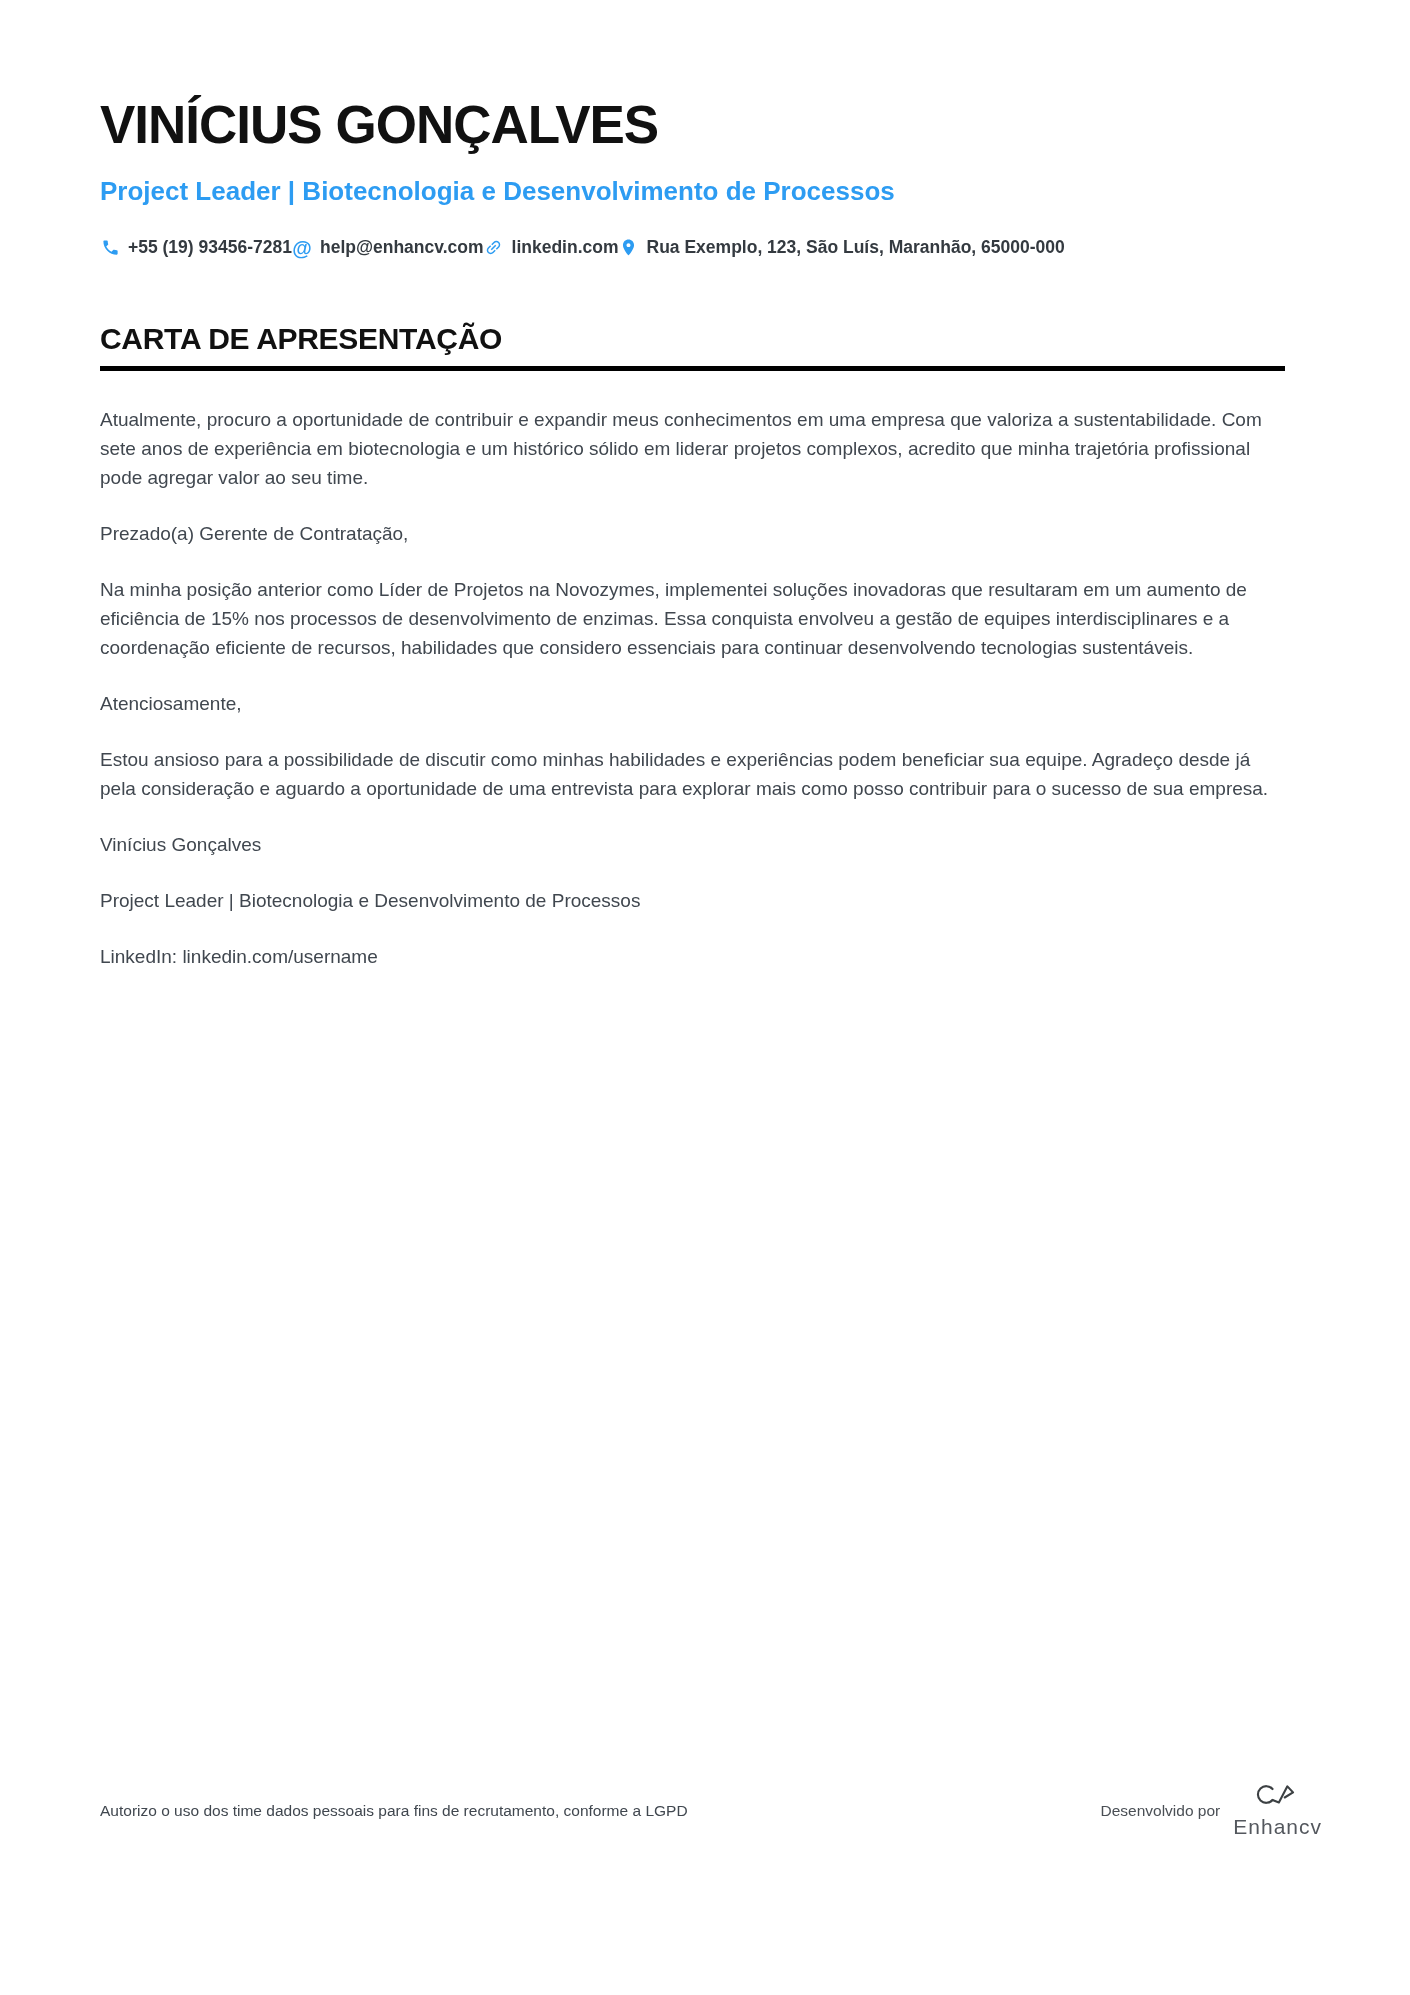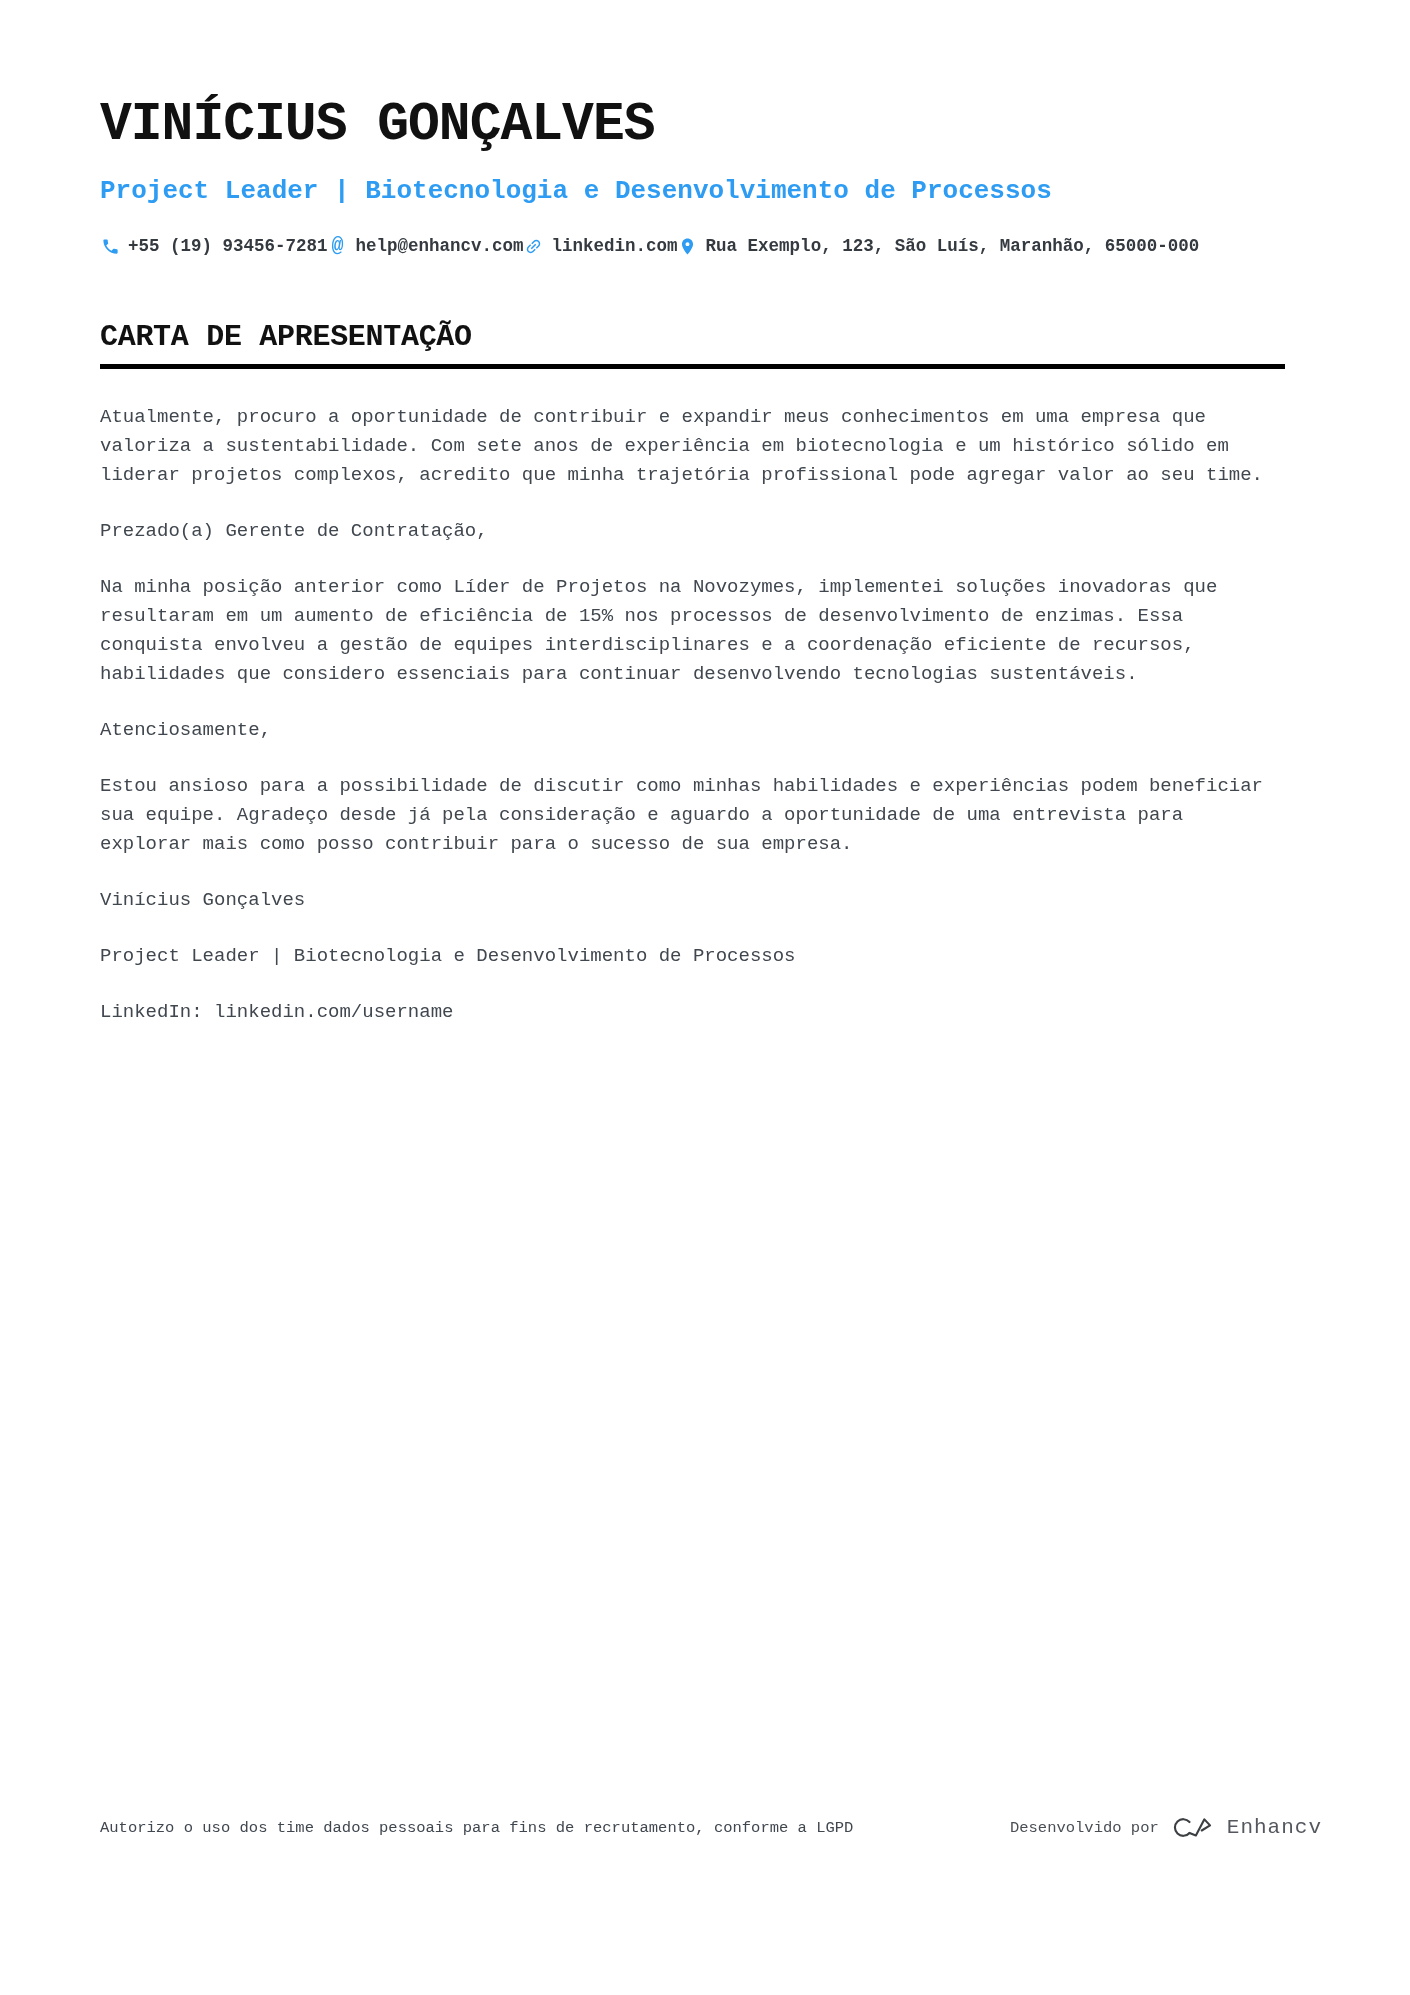--- a/index.html
+++ b/index.html
@@ -1,21 +1,21 @@
 <!DOCTYPE html>
 <html style="--accent: #2d9cf2; --heading: #111111; --body-text: #40474f; --contact-text: #343a40;"><head>
 <meta charset="utf-8">
 <style>
   html, body { margin: 0; padding: 0; background: #ffffff; }
   .page {
     position: relative;
     width: 1410px;
     height: 1919px;
     background: #ffffff;
-    font-family: Liberation Mono, monospace;
+    font-family: Liberation Sans, sans-serif;
     overflow: hidden;
   }
   .content {
     position: absolute;
     left: 100px;
     top: 0;
     width: 1185px;
   }
   .name {
     margin: 96px 0 0 0;
@@ -78,21 +78,21 @@
     font-size: 15.5px;
     color: var(--body-text, #40474f);
   }
   .powered {
     display: flex;
     align-items: center;
     gap: 13px;
     justify-content: space-between;
   }
   .powered-label { font-size: 15.5px; color: #4a4f55; }
-  .brand-wrap { display: flex; align-items: center; gap: 9px; cursor: pointer; }
+  .brand-wrap { display: flex; align-items: center; gap: 9px; cursor: pointer; flex-direction: column; }
   .brand-logo svg { display: block; }
   .brand-name {
     font-size: 21px;
     color: #54585e;
     letter-spacing: 1px;
   }
 </style>
 </head>
 <body>
 

